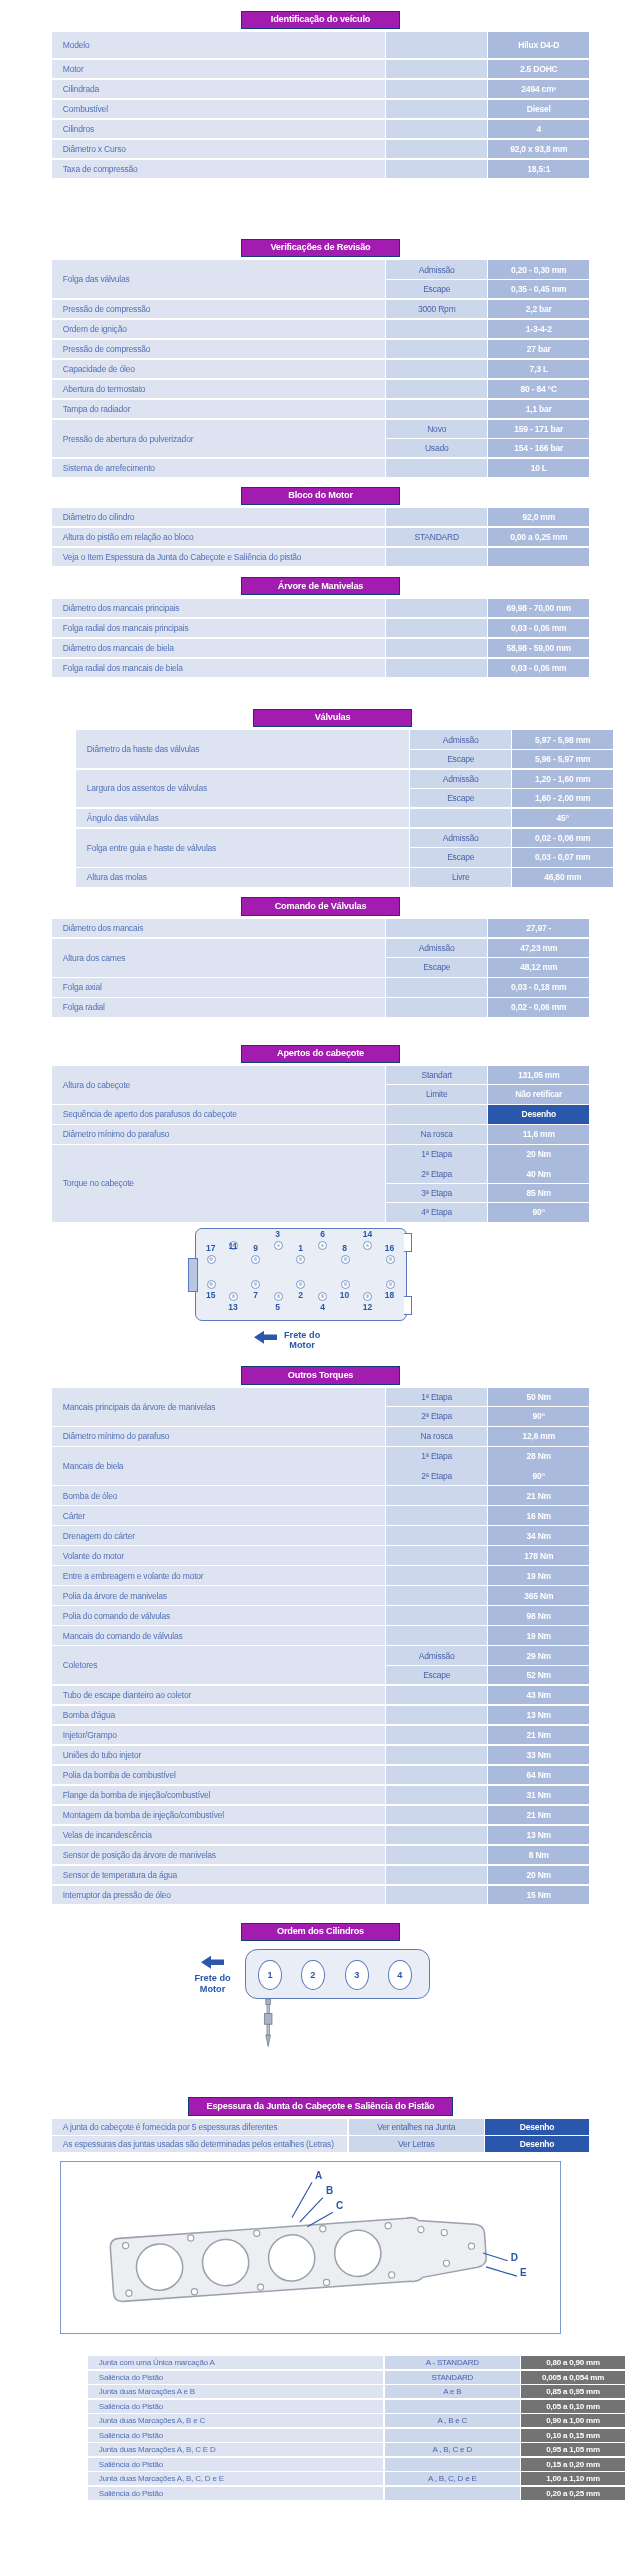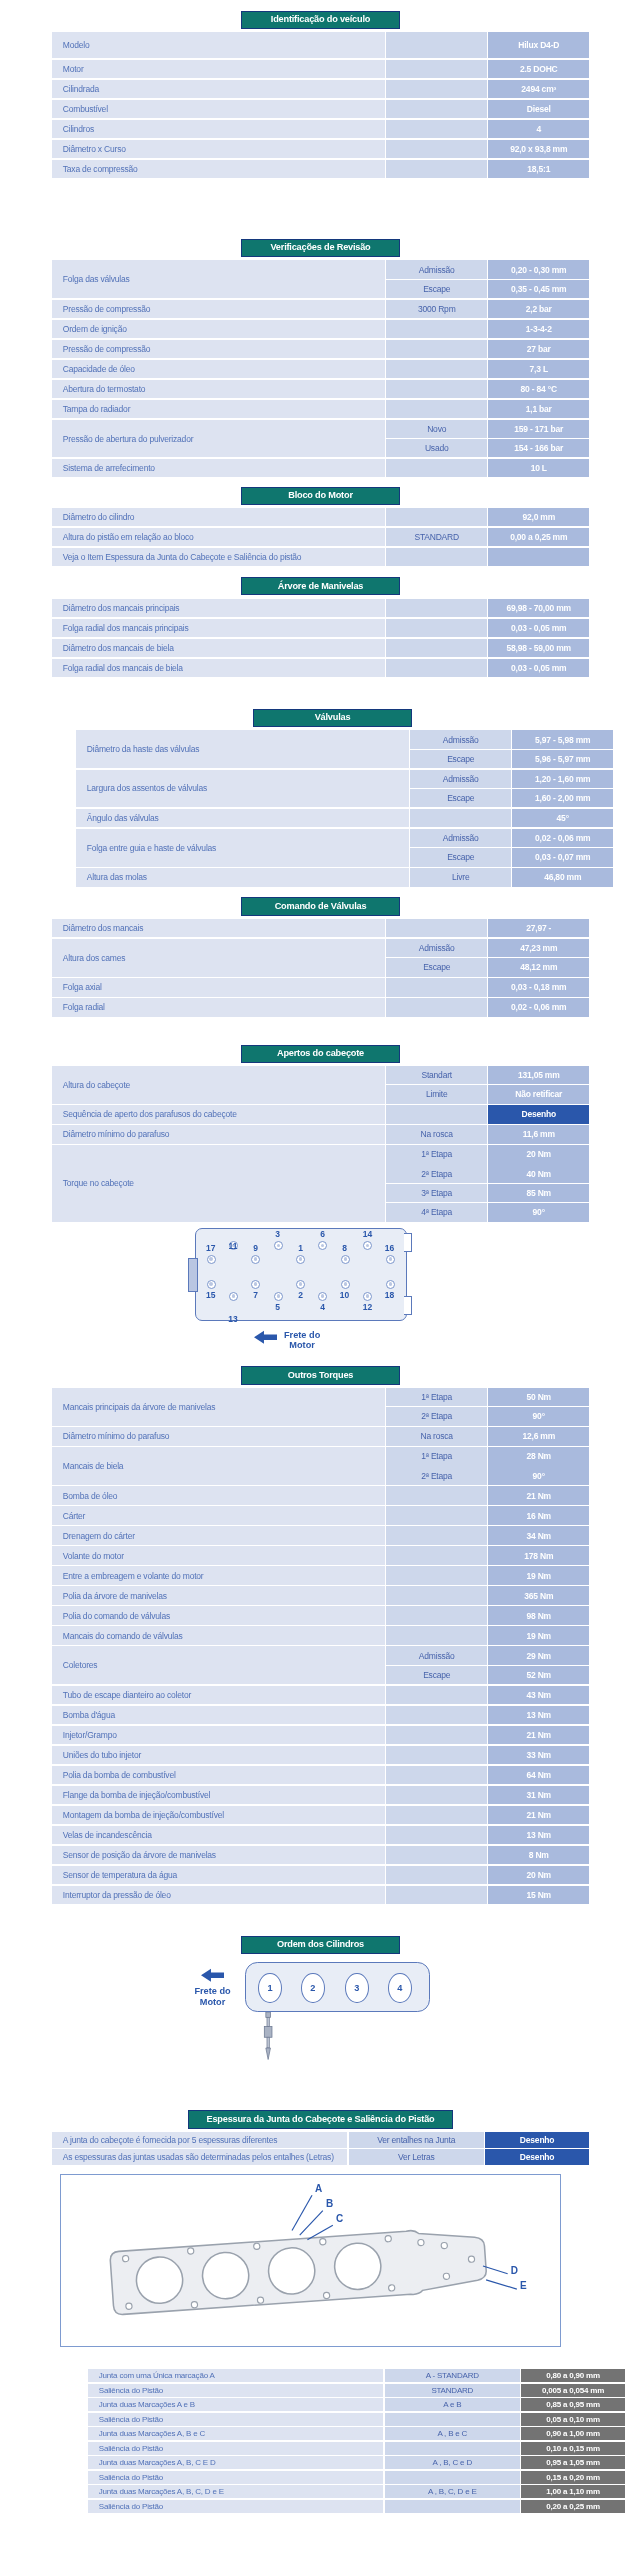--- a/index.html
+++ b/index.html
@@ -1,21 +1,21 @@
 <!DOCTYPE html>
 <html style="font-size:12.3px"><head>
 <meta charset="utf-8">
 <style>
   html,body{margin:0;padding:0;background:#ffffff;}
   body{width:641px;font-family:"Liberation Sans", sans-serif;}
   .page{position:relative;width:641px;height:2576px;overflow:hidden;background:#fff;}
 
   .section{margin-left:0;}
   .sec-title{display:flex;justify-content:center;margin-bottom:3.1px;}
-  .sec-title .bar{background:#0f766e;border:0.8px solid #14387c;color:#fff;font-weight:bold;
+  .sec-title .bar{background:#a21caf;border:0.8px solid #14387c;color:#fff;font-weight:bold;
     font-size:9.2px;line-height:11.6px;padding:2.3px 17px;min-width:123px;text-align:center;
     letter-spacing:-0.2px;}
 
   .spec-table{margin-left:52px;width:537px;display:flex;flex-direction:column;gap:1.5px;}
   .row{display:flex;gap:1.5px;}
   .cell{box-sizing:border-box;letter-spacing:-0.2px;}
   .cell-label{width:62%;background:#dde3f1;color:#5272b8;font-size:8.5px;display:flex;
     align-items:center;padding:1.5px 4.6px 1.5px 10.8px;min-height:18.5px;}
   .subs{display:flex;flex-direction:column;gap:0.8px;flex:1;}
   .subrow{display:flex;gap:1.5px;flex:1;}
@@ -506,21 +506,21 @@
             <div class="bolt-num" style="left: 118px; top: 1.5px;">6</div>
             <div class="bolt" style="left: 145px; top: 26px;"></div>
             <div class="bolt-num" style="left: 140px; top: 15.4px;">8</div>
             <div class="bolt" style="left: 167px; top: 12.3px;"></div>
             <div class="bolt-num" style="left: 163px; top: 1.5px;">14</div>
             <div class="bolt" style="left: 190px; top: 26px;"></div>
             <div class="bolt-num" style="left: 185px; top: 15.4px;">16</div>
             <div class="bolt" style="left: 10.8px; top: 51px;"></div>
             <div class="bolt-num" style="left: 6.2px; top: 62px;">15</div>
             <div class="bolt" style="left: 33px; top: 63px;"></div>
-            <div class="bolt-num" style="left: 28.5px; top: 86px;">13</div>
+            <div class="bolt-num" style="left: 28.5px; top: 74px;">13</div>
             <div class="bolt" style="left: 55px; top: 51px;"></div>
             <div class="bolt-num" style="left: 51px; top: 62px;">7</div>
             <div class="bolt" style="left: 78px; top: 63px;"></div>
             <div class="bolt-num" style="left: 73px; top: 74px;">5</div>
             <div class="bolt" style="left: 100px; top: 51px;"></div>
             <div class="bolt-num" style="left: 96px; top: 62px;">2</div>
             <div class="bolt" style="left: 122px; top: 63px;"></div>
             <div class="bolt-num" style="left: 118px; top: 74px;">4</div>
             <div class="bolt" style="left: 145px; top: 51px;"></div>
             <div class="bolt-num" style="left: 140px; top: 62px;">10</div>
@@ -759,21 +759,21 @@
             <div class="cell cell-label">Interruptor da pressão de óleo</div>
             <div class="subs">
               <div class="subrow">
                 <div class="cell cell-qual"></div>
                 <div class="cell cell-value">15 Nm</div>
               </div>
             </div>
           </div>
         </div>
       </div>
-      <div class="section" style="margin-top: 32px;">
+      <div class="section" style="margin-top: 19px;">
         <div class="sec-title">
           <div class="bar">Ordem dos Cilindros</div>
         </div>
         <div class="cyl-wrap">
           <div class="cyl-front">
             <svg width="23" height="14.6" viewBox="0 0 30 19">
               <path d="M30 6 H13 V1 L0 9.5 L13 18 V13 H30 Z" fill="#2a57ab"></path>
             </svg>
             <div class="txt">
               <div>Frete do</div>

